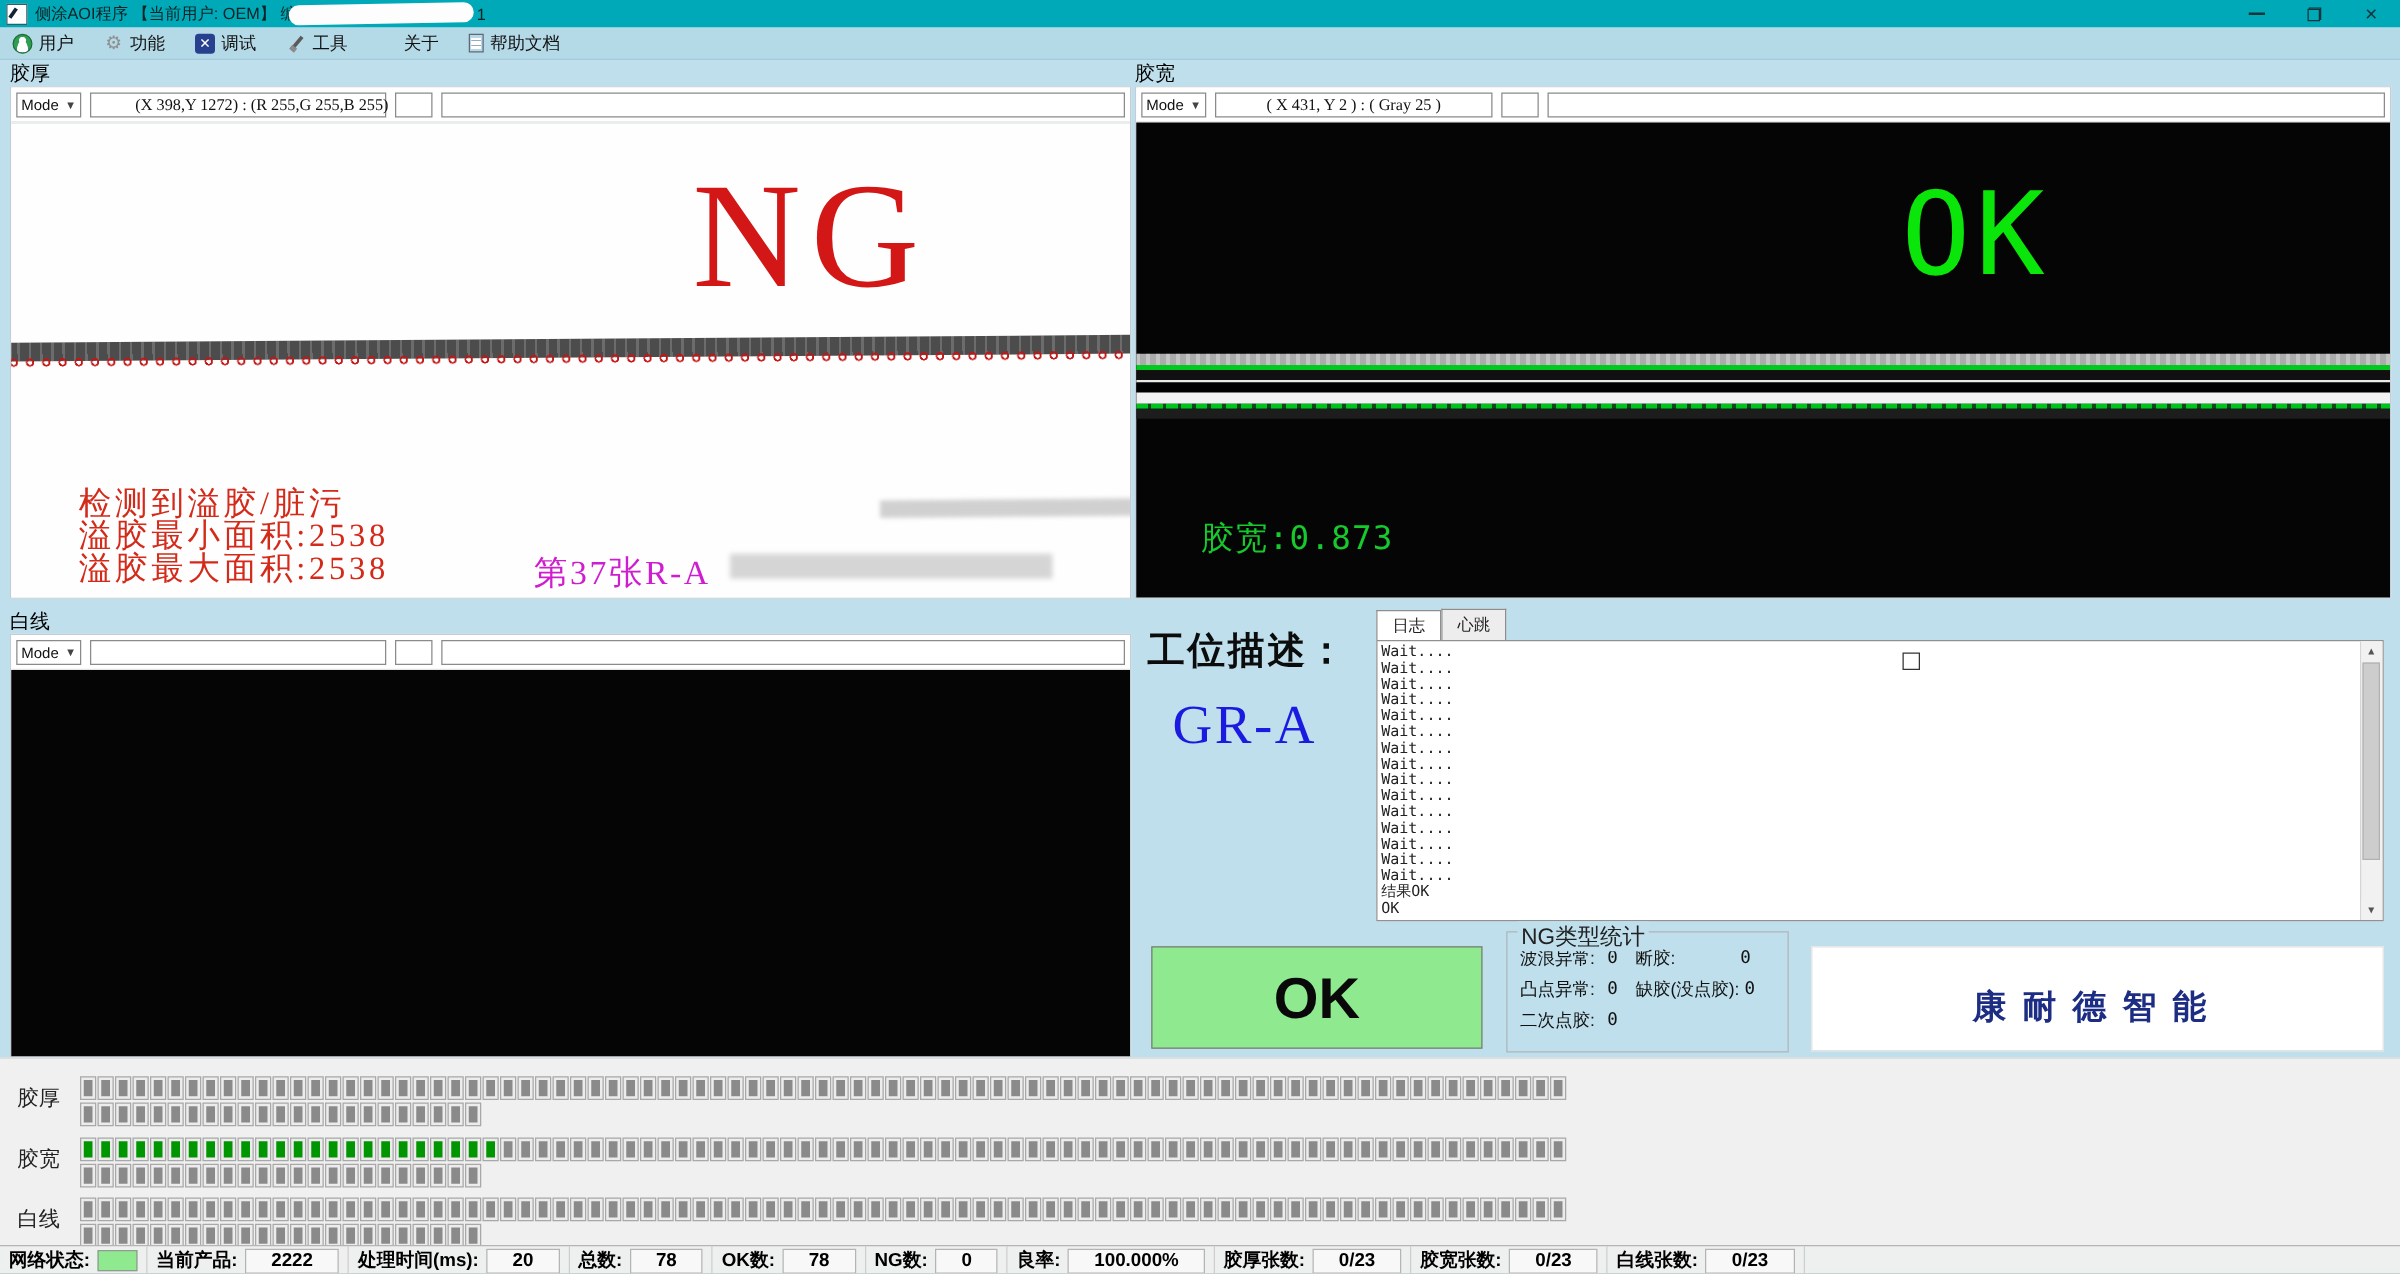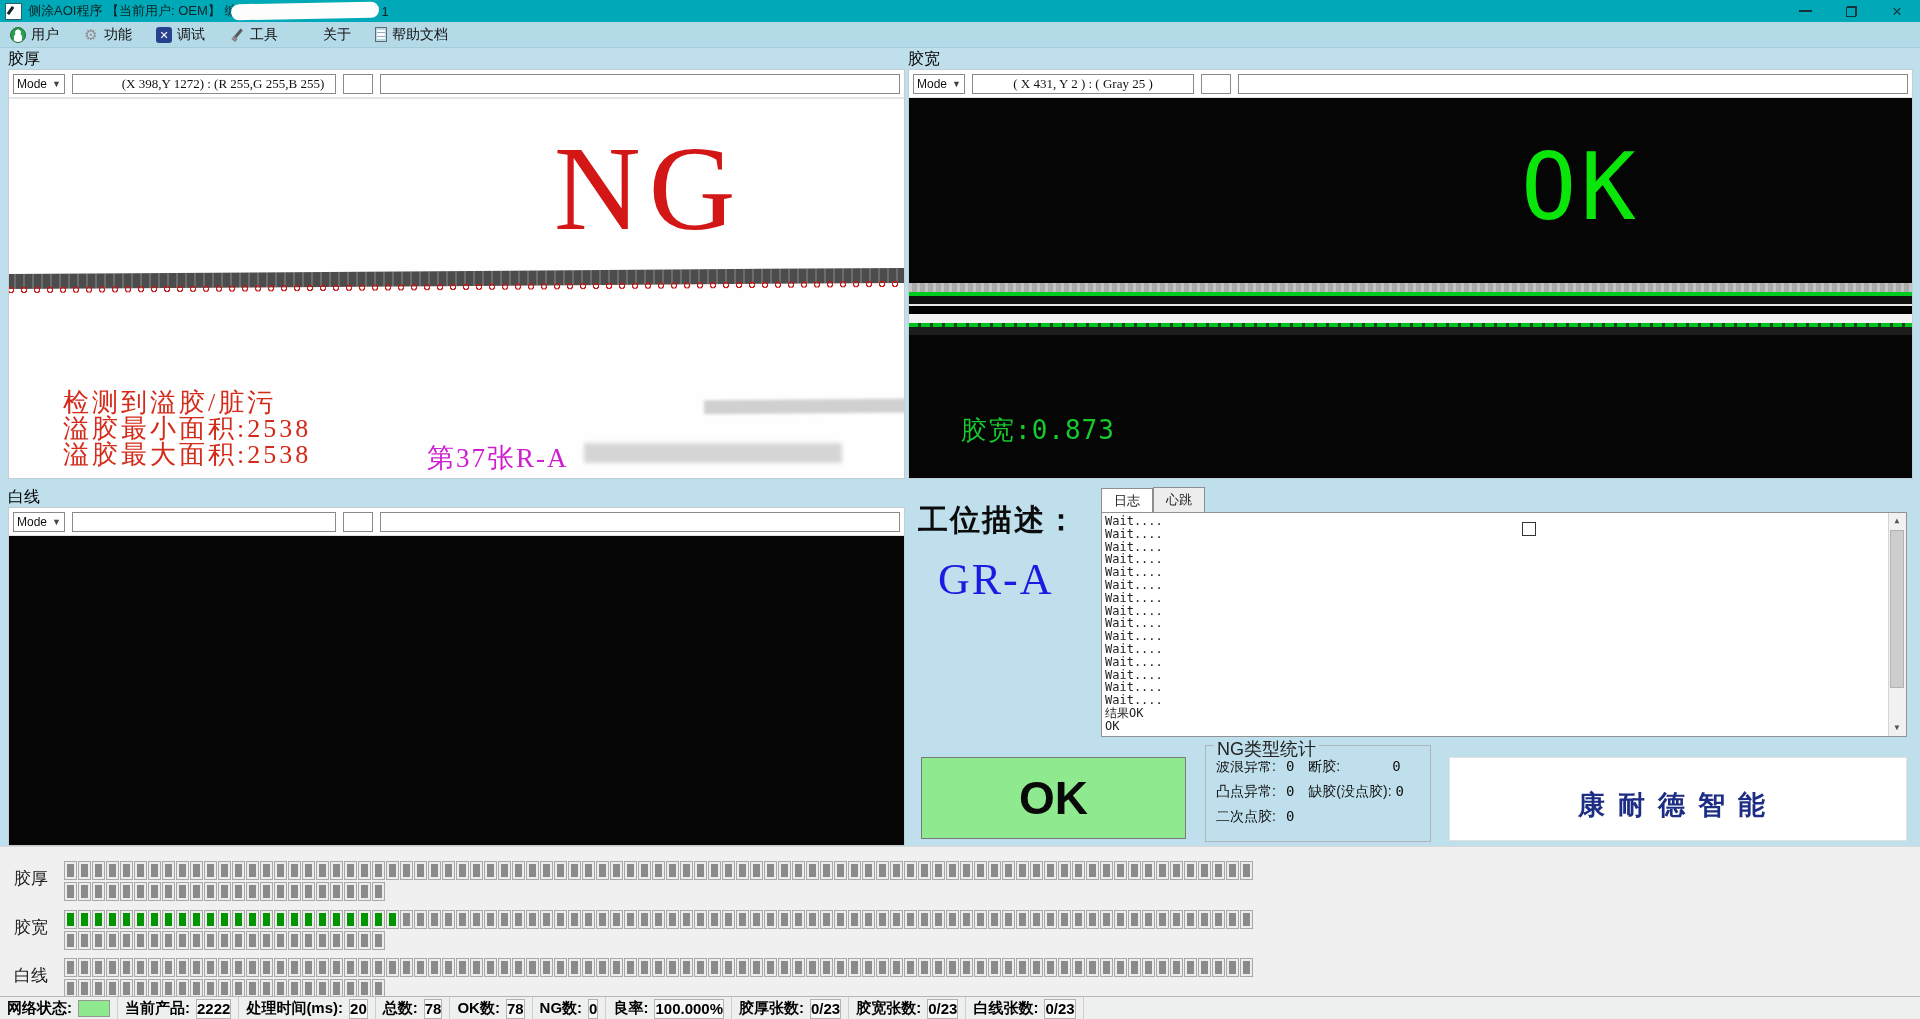--- a/index.html
+++ b/index.html
@@ -37,21 +37,21 @@
   
   .panel{position:absolute;display:flex;flex-direction:column;}
   .panel-title{height:20px;font-size:16px;color:#000;}
   .groupbox{flex:1;background:#fff;border:1px solid #c3ced4;display:flex;flex-direction:column;min-height:0;}
   .toolrow{height:27px;display:flex;align-items:center;gap:7px;padding:0 4px;background:#fff;border-bottom:1px solid #e4e4e4;}
   .combo{width:52px;height:20px;border:1px solid #8a8a8a;background:#fff;display:flex;align-items:center;justify-content:space-between;
          padding:0 3px;font-size:12px;box-sizing:border-box;}
   .combo .arr{font-size:9px;color:#444;}
   .field{height:20px;border:1px solid #8a8a8a;background:#fff;box-sizing:border-box;font-size:13px;
          font-family:"Liberation Serif","DejaVu Serif",serif;display:flex;align-items:center;justify-content:center;white-space:nowrap;}
-  .f-coord{width:264px;padding-left:38px;}
+  .f-coord{width:237px;padding-left:38px;}
   .f-coord2{width:222px;}
   .f-small{width:30px;}
   .f-wide{flex:1;}
   .canvas{flex:1;position:relative;overflow:hidden;min-height:0;}
   .canvas.white{background:#fefefe;border-top:1px solid #dfe7ea;}
   .canvas.black{background:#050505;}
   
   .ng-big{position:absolute;left:545px;top:30px;font-family:"Liberation Serif","DejaVu Serif",serif;
           font-size:120px;line-height:1;color:#d31616;letter-spacing:8px;}
   .bandL{position:absolute;left:-4px;right:-4px;top:172px;transform:rotate(-0.4deg);}
@@ -115,21 +115,21 @@
   .progress-area{position:absolute;left:0;top:846px;width:1920px;height:150px;background:#f0f0f0;border-top:1px solid #d8d8d8;}
   .plabel{position:absolute;left:14px;font-size:17px;color:#222;}
   .pline{position:absolute;left:64px;display:flex;gap:1px;}
   .cell{width:11px;height:17px;border:1px solid #a8a8a8;background:#ececec;display:flex;align-items:center;justify-content:center;box-sizing:content-box;}
   .cell i{display:block;width:7px;height:13px;background:#8a8a8a;}
   .cell.on i{background:#019501;}
   
   .statusbar{position:absolute;left:0;top:996px;width:1920px;height:23px;background:#eef0ef;border-top:1px solid #b5b5b5;
              display:flex;align-items:center;font-size:15px;font-weight:bold;color:#000;}
   .sb-seg{display:flex;align-items:center;gap:6px;padding:0 7px;border-right:1px solid #cdcdcd;height:100%;}
-  .sb-val{border:1px solid #b4b4b4;background:#f8f8f8;padding:0 0;height:18px;display:flex;align-items:center;}
+  .sb-val{border:1px solid #b4b4b4;background:#f8f8f8;padding:0 20px;height:18px;display:flex;align-items:center;}
   .sb-swatch{width:30px;height:15px;background:#8fe98f;border:1px solid #979797;}
 </style>
 </head>
 <body>
 
 <div class="screen">
 
   <div class="titlebar">
     <span class="app-icon"></span>
     <span class="title-text">侧涂AOI程序 【当前用户: OEM】 编</span>

